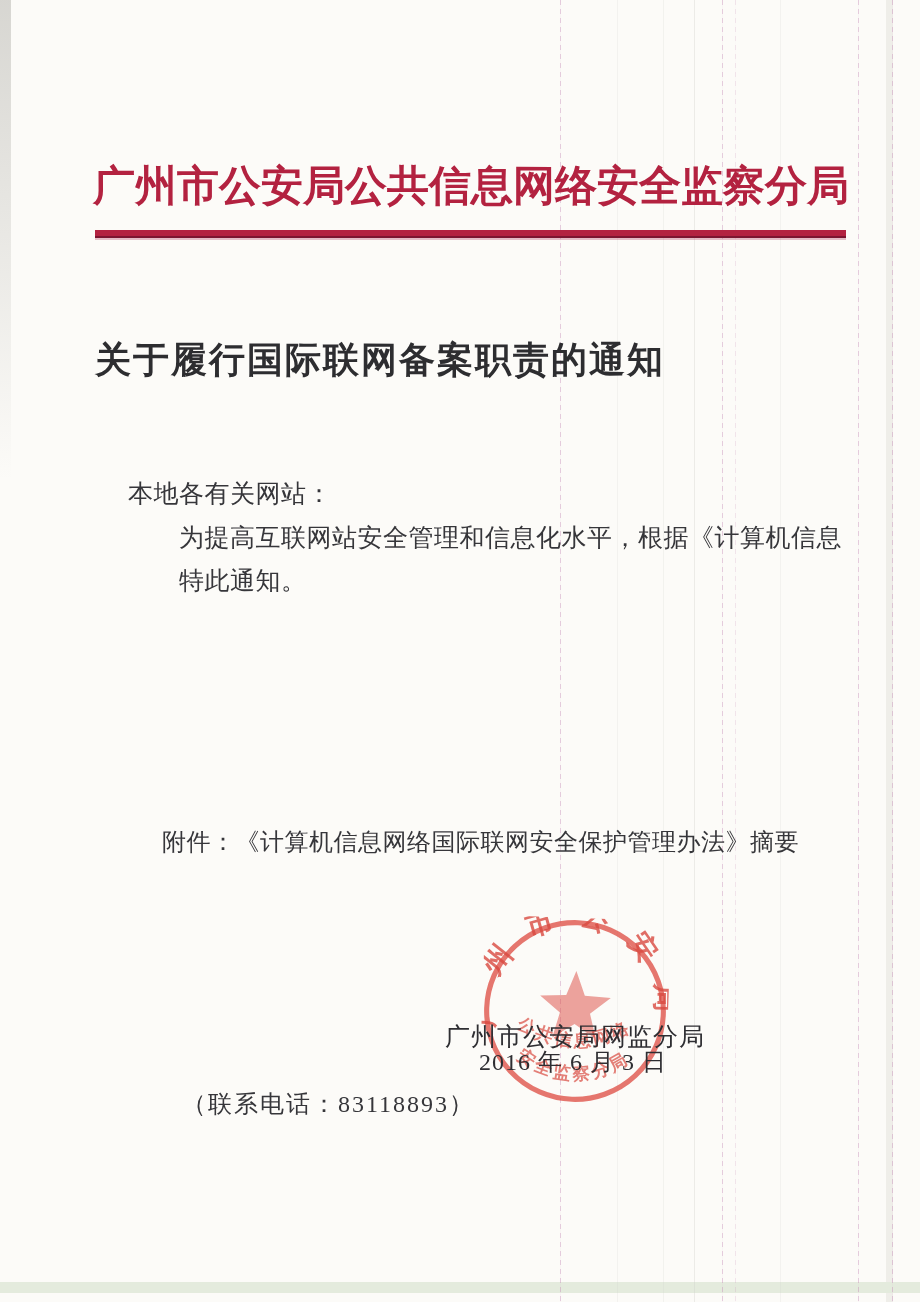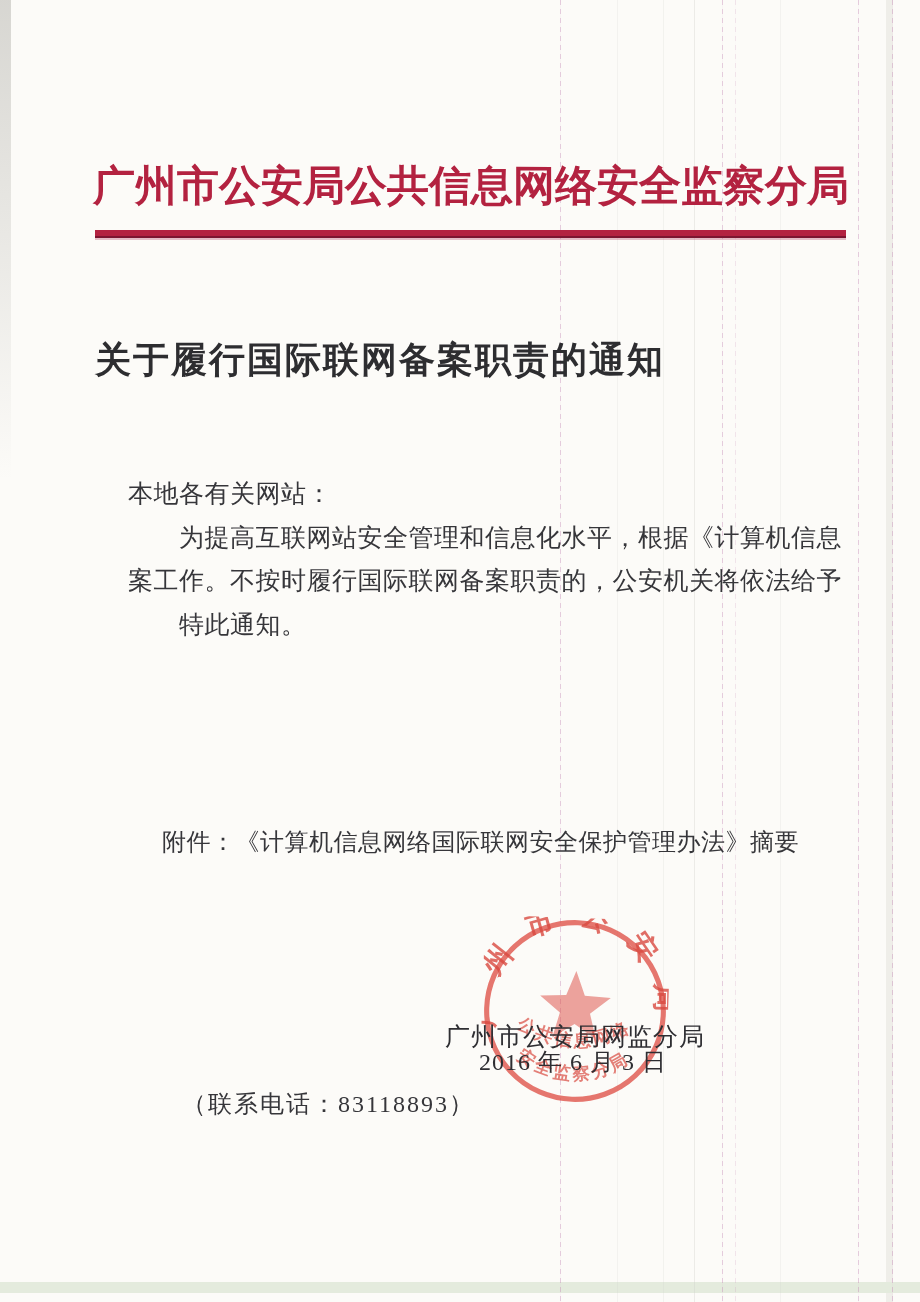--- a/index.html
+++ b/index.html
@@ -142,21 +142,20 @@
 <div class="abs bottom-band"></div>
 
 <div class="abs letterhead">广州市公安局公共信息网络安全监察分局</div>
 <div class="abs red-rule"></div>
 
 <div class="abs doc-title">关于履行国际联网备案职责的通知</div>
 
 <div class="abs body-block">
   <div class="body-line">本地各有关网站：</div>
   <div class="body-line indent">为提高互联网站安全管理和信息化水平，根据《计算机信息</div>
-  <div class="body-line">案工作。不按时履行国际联网备案职责的，公安机关将依法给予</div>
   <div class="body-line indent">特此通知。</div>
 </div>
 
 <div class="abs attachment-line">附件：《计算机信息网络国际联网安全保护管理办法》摘要</div>
 
 <div class="abs seal">
   <svg width="186" height="186" viewBox="0 0 200 200">
     <defs>
       <path id="seal-ring-arc" d="M 20,130 A 87,87 0 1 1 180,130" fill="none"></path>
       <path id="seal-arc1" d="M 40,120 A 110,110 0 0 0 160,120" fill="none"></path>

